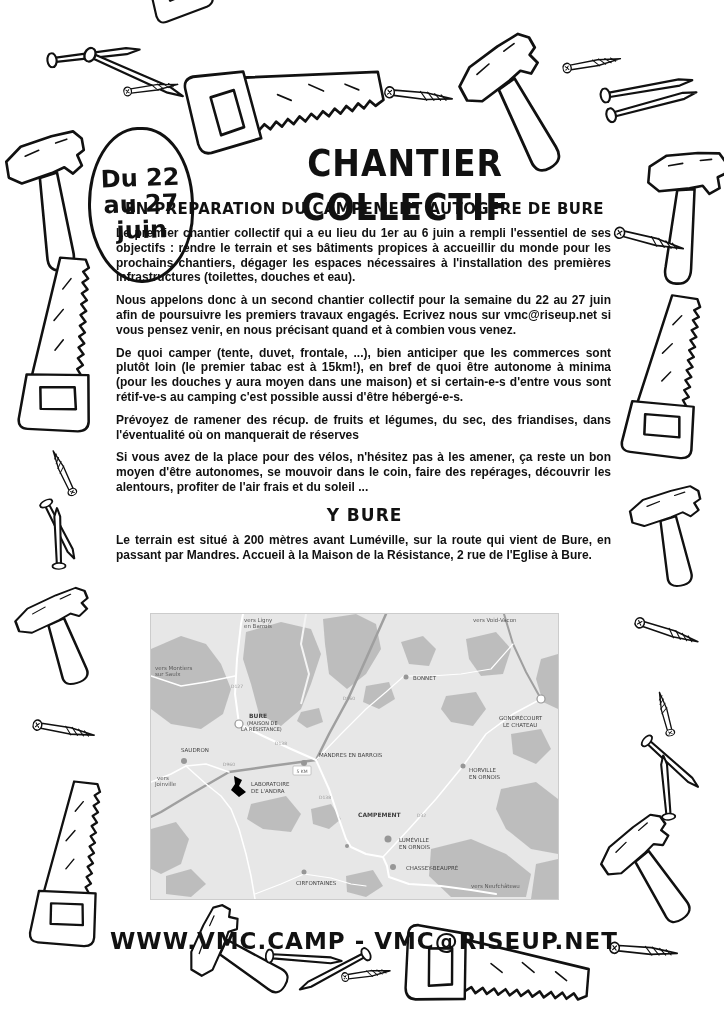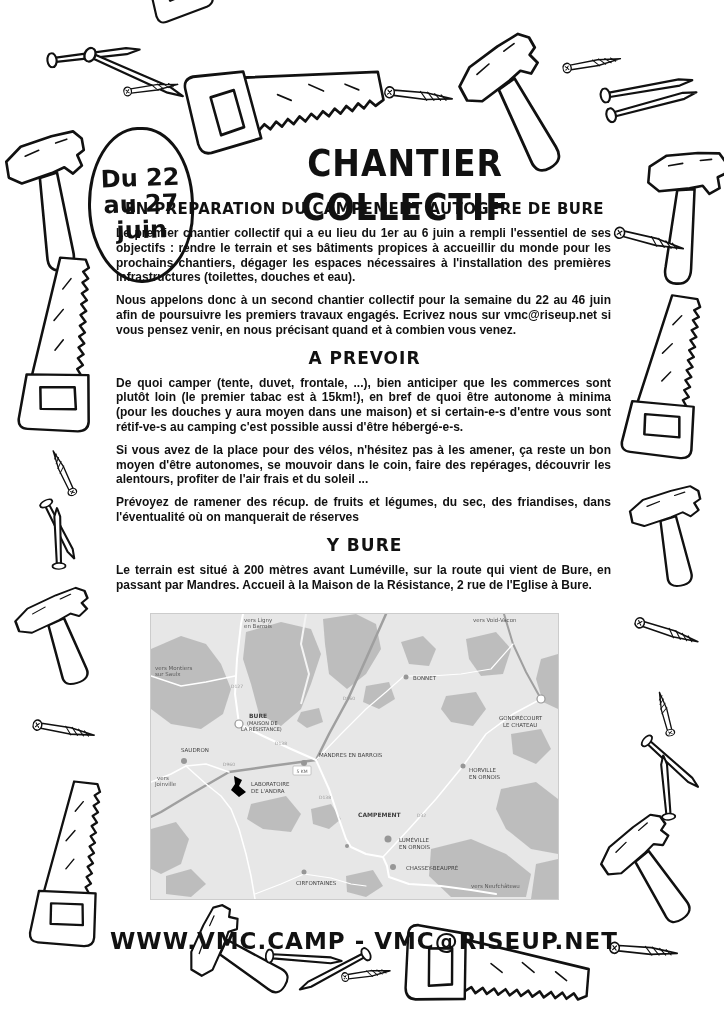--- a/index.html
+++ b/index.html
@@ -239,25 +239,24 @@
     <div>Du 22</div>
     <div>au 27</div>
     <div>juin</div>
   </div>
 
   <h1 class="title">CHANTIER COLLECTIF</h1>
 
   <div class="content">
     <h2>EN PREPARATION DU CAMPEMENT AUTOGERE DE BURE</h2>
     <p>Le premier chantier collectif qui a eu lieu du 1er au 6 juin a rempli l'essentiel de ses objectifs : rendre le terrain et ses bâtiments propices à accueillir du monde pour les prochains chantiers, dégager les espaces nécessaires à l'installation des premières infrastructures (toilettes, douches et eau).</p>
-    <p>Nous appelons donc à un second chantier collectif pour la semaine du 22 au 46 juin afin de poursuivre les premiers travaux engagés. Ecrivez nous sur vmc@riseup.net si vous pensez venir, en nous précisant quand et à combien vous venez.</p>
-    <h3>A PREVOIR</h3>
+    <p>Nous appelons donc à un second chantier collectif pour la semaine du 22 au 27 juin afin de poursuivre les premiers travaux engagés. Ecrivez nous sur vmc@riseup.net si vous pensez venir, en nous précisant quand et à combien vous venez.</p>
     <p>De quoi camper (tente, duvet, frontale, ...), bien anticiper que les commerces sont plutôt loin (le premier tabac est à 15km!), en bref de quoi être autonome à minima (pour les douches y aura moyen dans une maison) et si certain-e-s d'entre vous sont rétif-ve-s au camping c'est possible aussi d'être hébergé-e-s.</p>
+    <p>Prévoyez de ramener des récup. de fruits et légumes, du sec, des friandises, dans l'éventualité où on manquerait de réserves</p>
     <p>Si vous avez de la place pour des vélos, n'hésitez pas à les amener, ça reste un bon moyen d'être autonomes, se mouvoir dans le coin, faire des repérages, découvrir les alentours, profiter de l'air frais et du soleil ...</p>
-    <p>Prévoyez de ramener des récup. de fruits et légumes, du sec, des friandises, dans l'éventualité où on manquerait de réserves</p>
     <h3>Y BURE</h3>
     <p>Le terrain est situé à 200 mètres avant Luméville, sur la route qui vient de Bure, en passant par Mandres. Accueil à la Maison de la Résistance, 2 rue de l'Eglise à Bure.</p>
   </div>
 
   <div class="map-wrap">
     <svg id="map-svg" viewBox="0 0 407 285">
         <rect x="0" y="0" width="407" height="285" fill="#e7e7e7"></rect>
         <polygon points="0,35 30,22 55,30 70,50 80,75 72,100 50,115 20,110 0,95" fill="#b3b3b3" opacity="0.8"></polygon>
         <polygon points="95,18 130,8 160,15 170,40 160,70 150,95 130,112 108,100 100,70 92,45" fill="#b3b3b3" opacity="0.8"></polygon>
         <polygon points="172,5 205,0 225,10 230,35 215,60 196,75 178,60 174,30" fill="#b3b3b3" opacity="0.8"></polygon>

